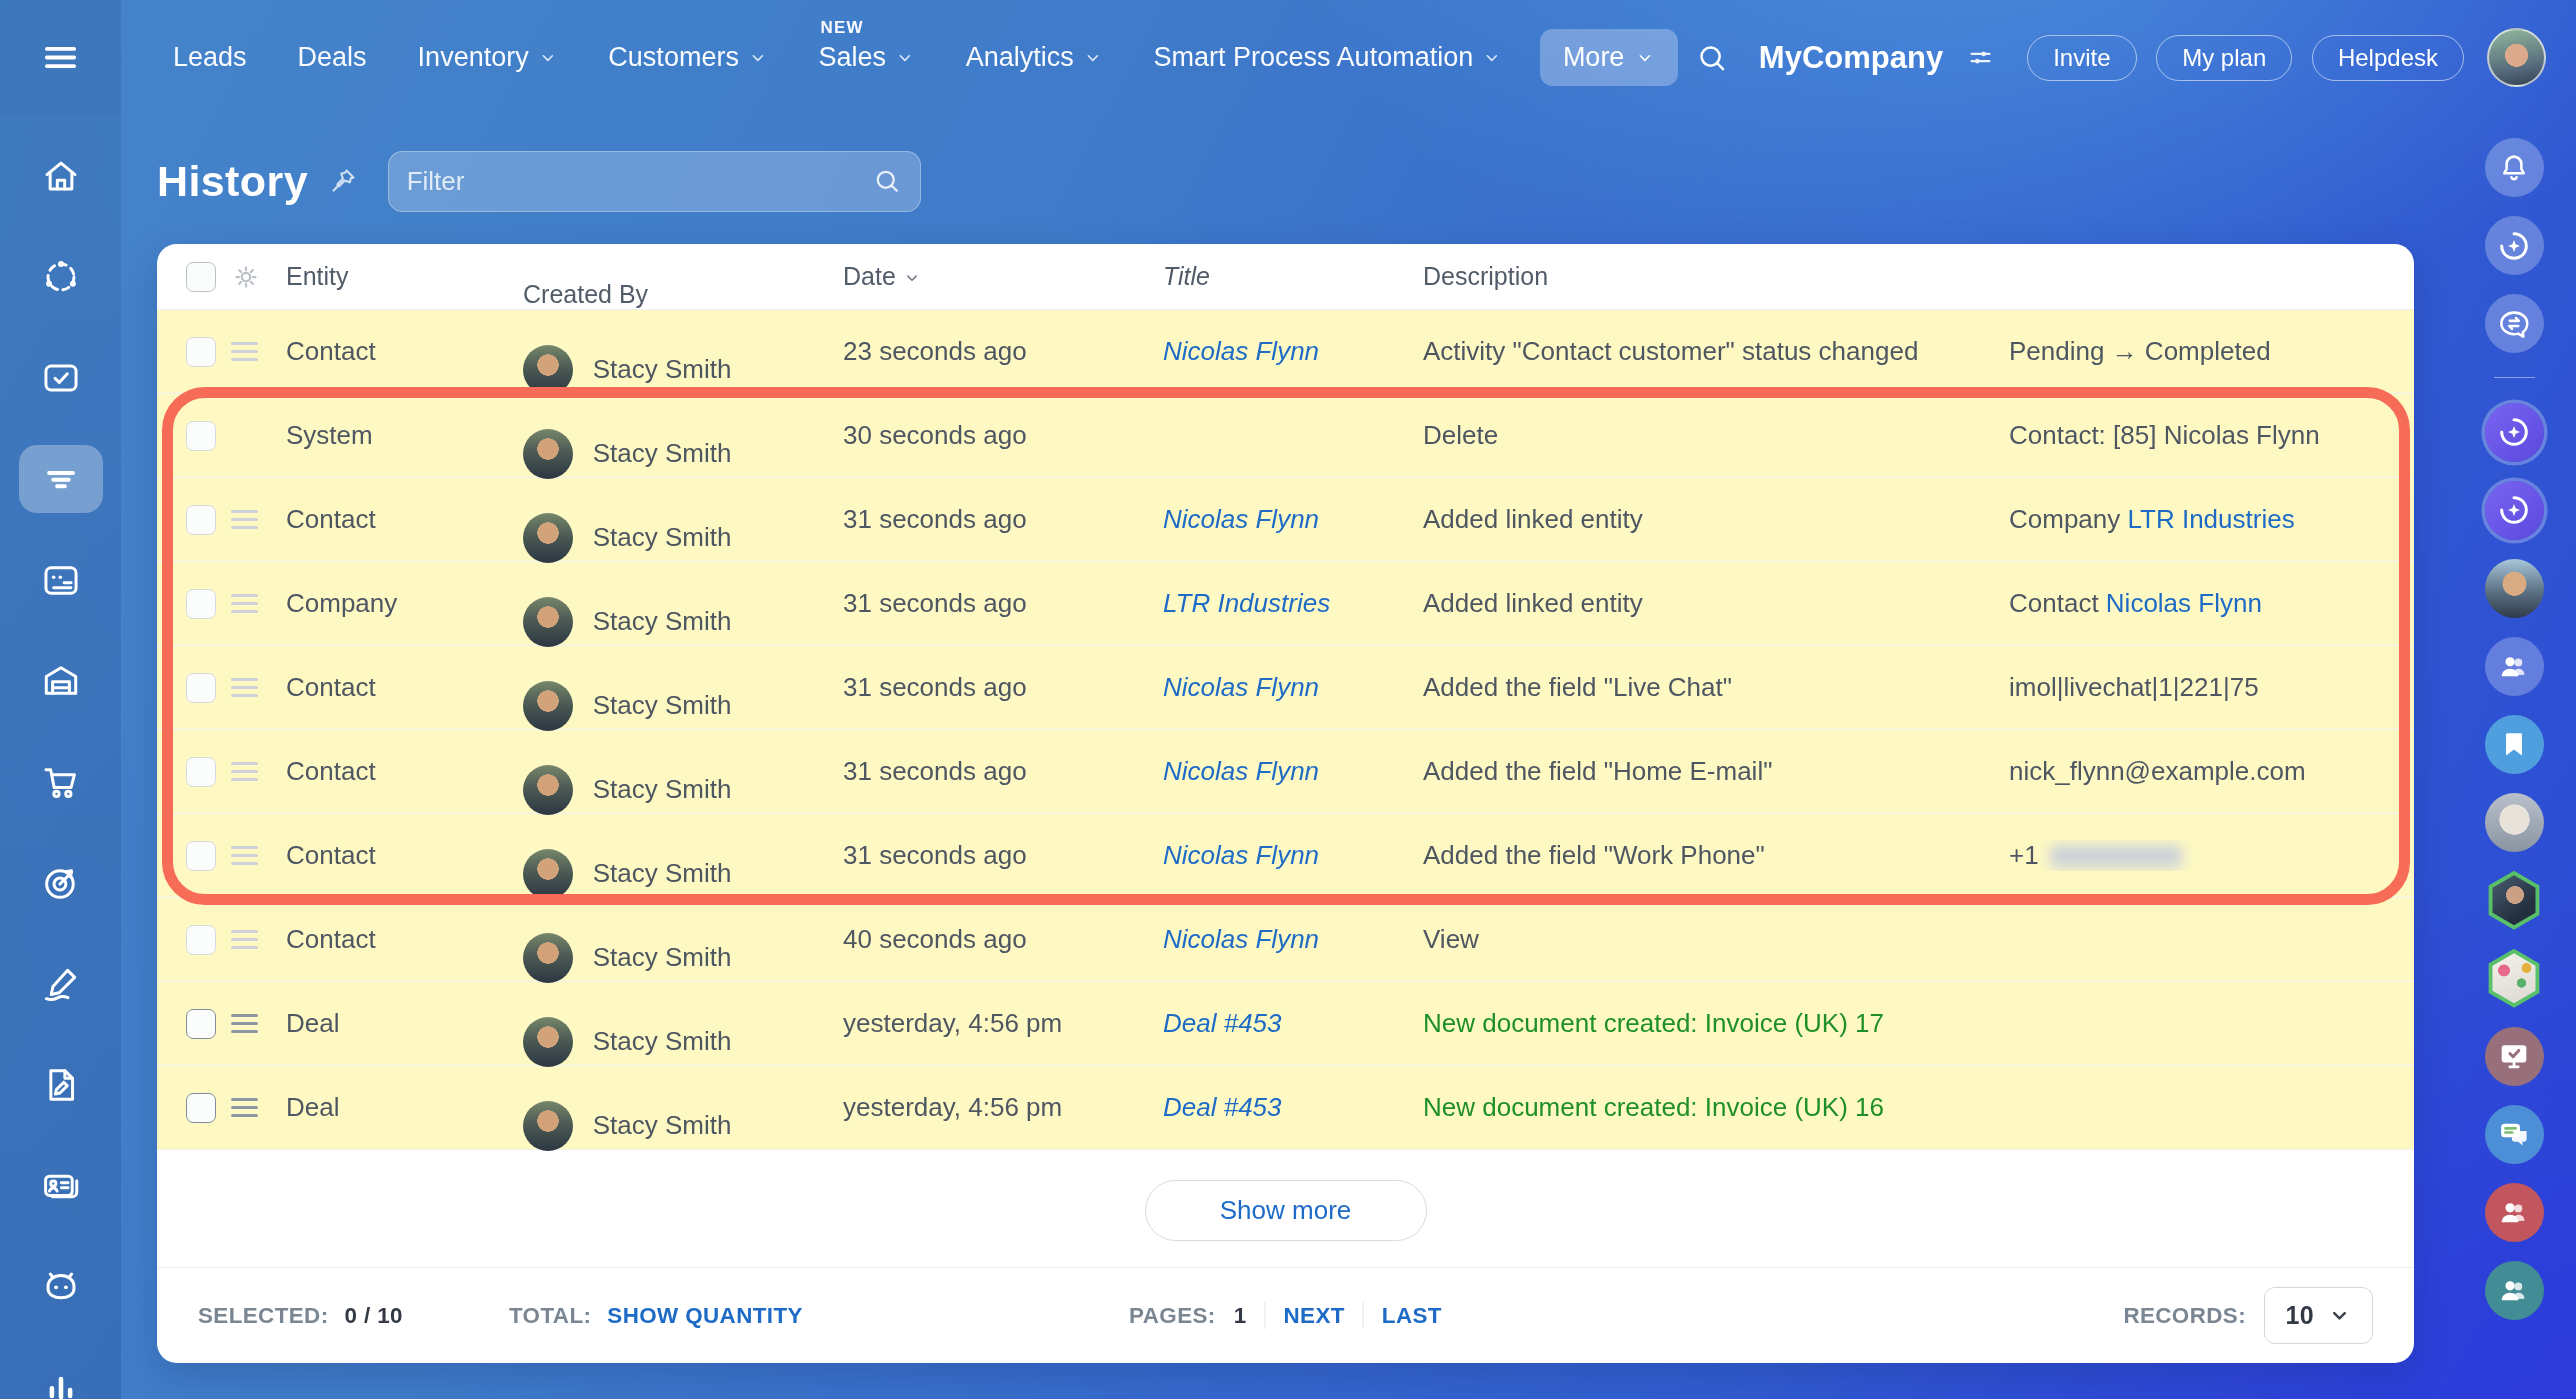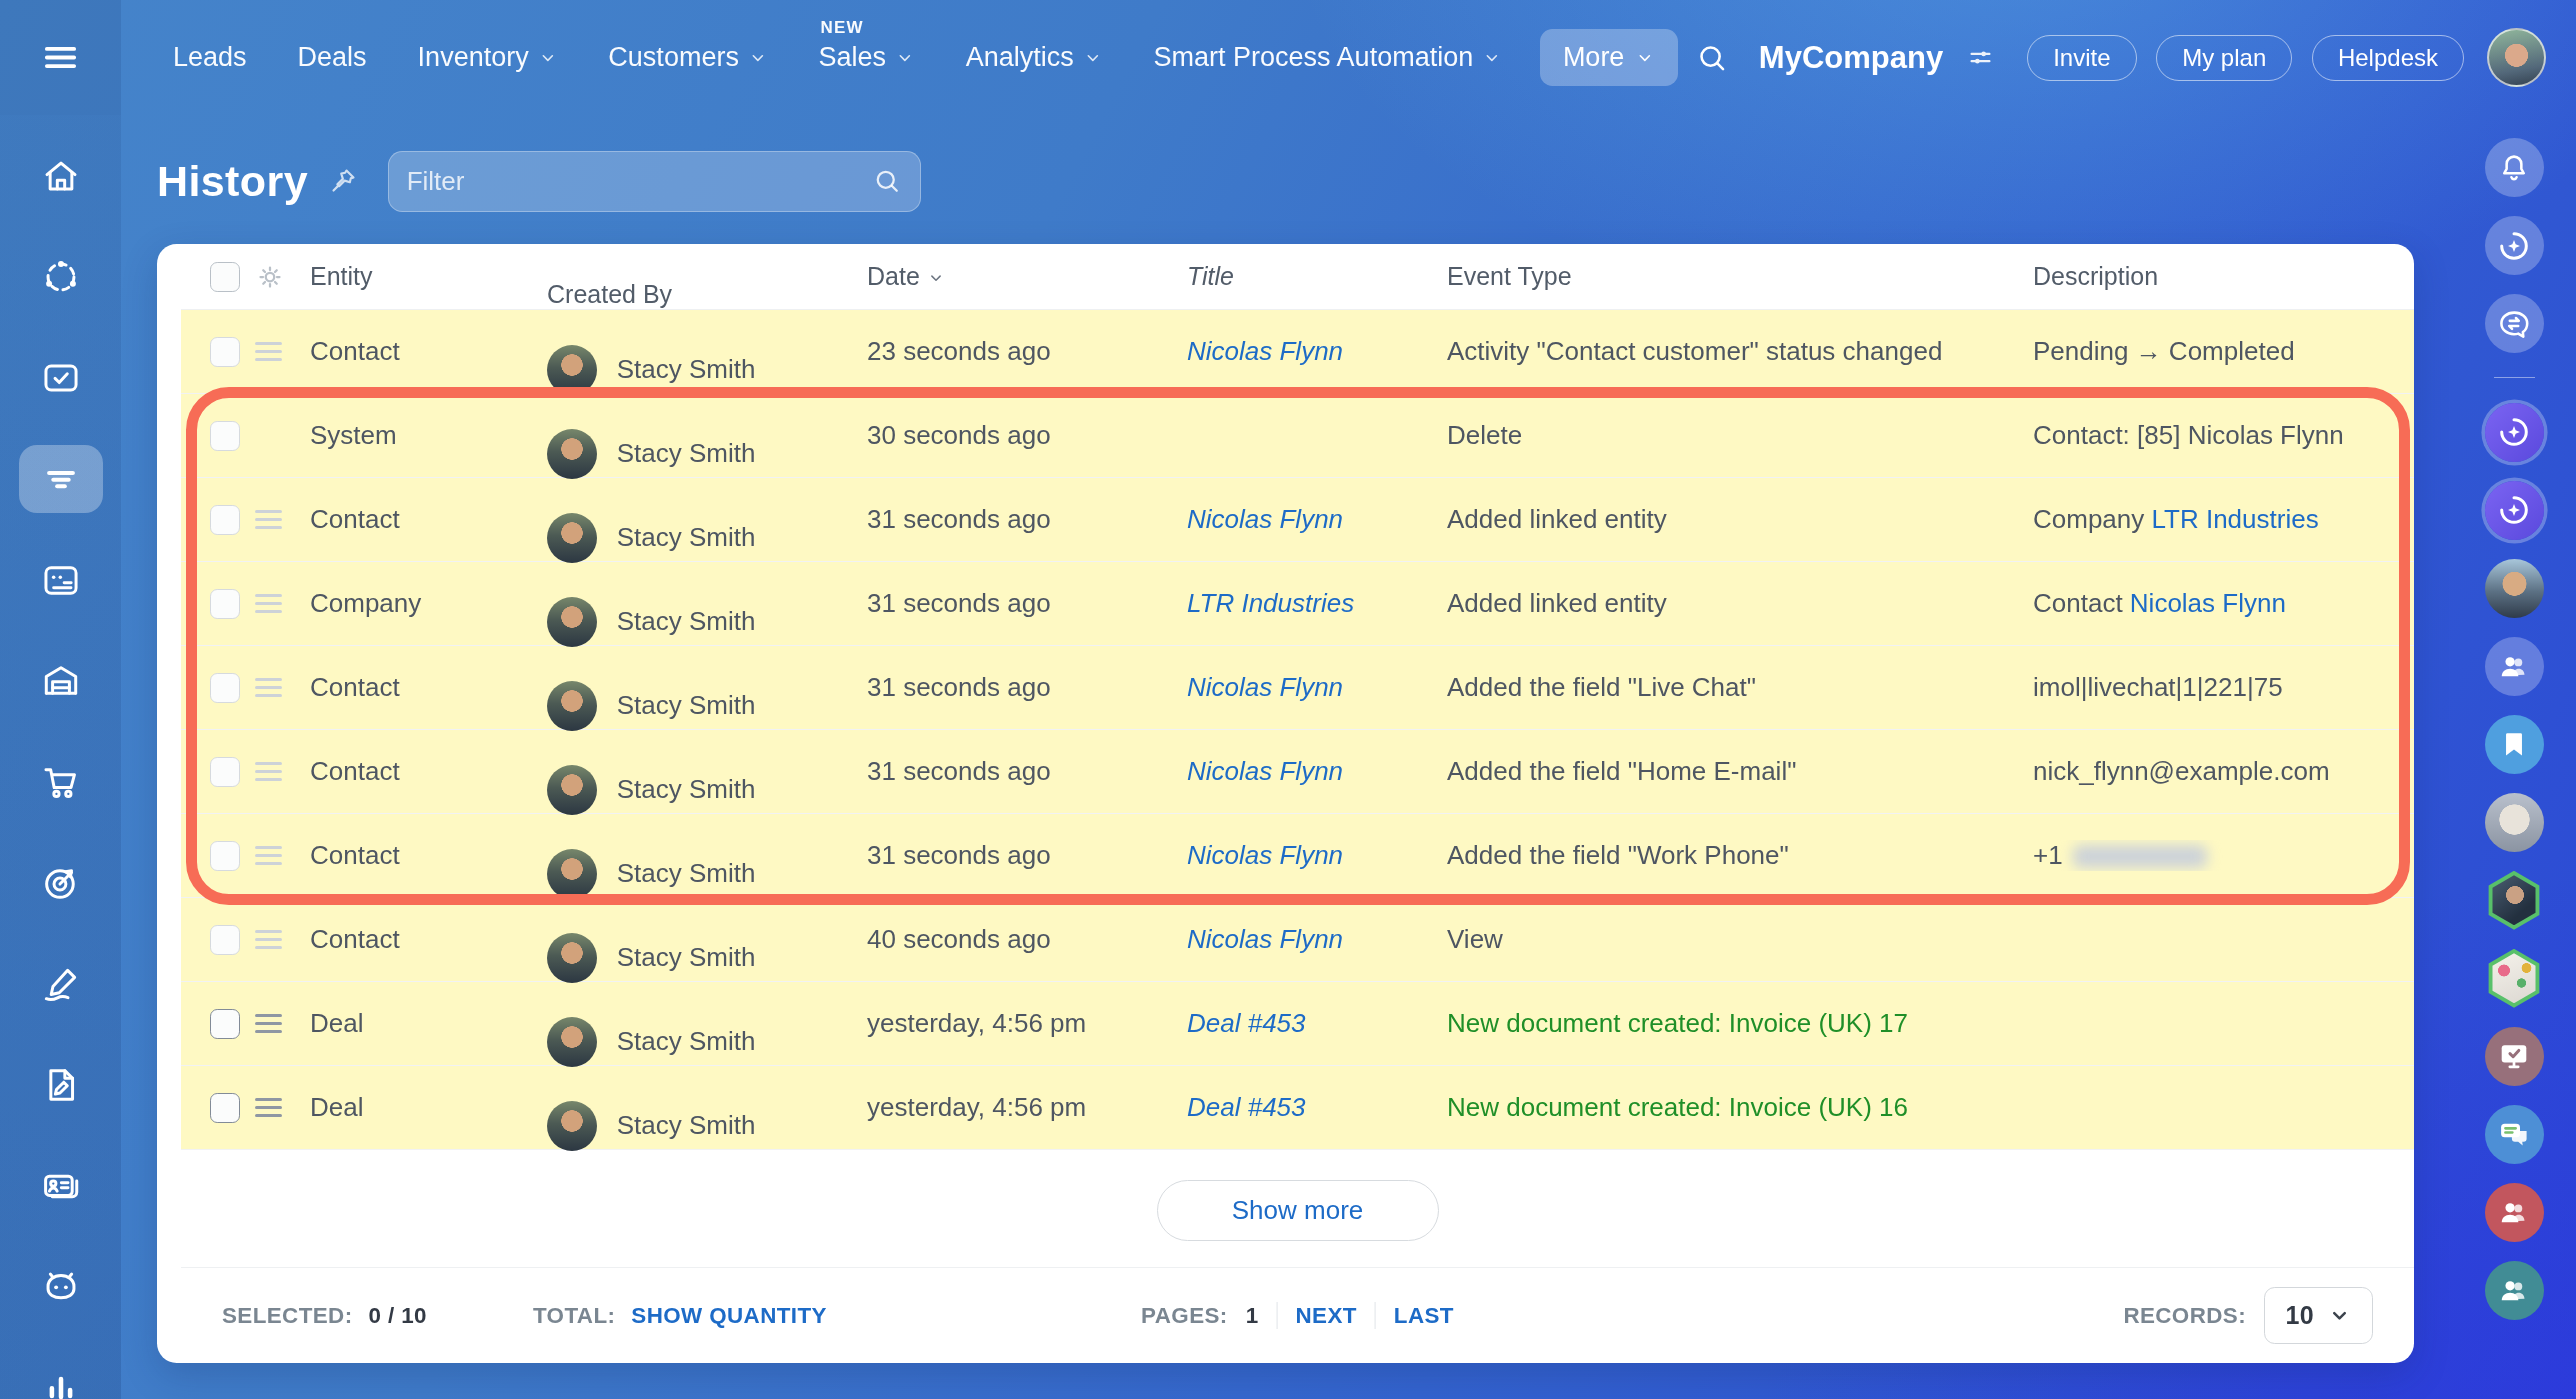--- a/index.html
+++ b/index.html
@@ -70,21 +70,21 @@
   .page-title { font-size:43px; font-weight:700; color:#fff; letter-spacing:0.4px; }
   .pin { margin-left:19.7px; opacity:.75; cursor:pointer; }
   .pin svg { width:30px; height:30px; color:#fff; }
   .filter-box { width:533px; height:61px; background:rgba(255,255,255,.22); border:1.8px solid rgba(255,255,255,.30);
     border-radius:14.3px; display:flex; align-items:center; padding:0 18px; margin-left:30px; }
   .filter-input { flex:1; background:transparent; border:none; outline:none; color:#fff; font-size:26px; font-family:inherit; }
   .filter-input::placeholder { color:rgba(255,255,255,.8); }
   .filter-box svg { width:30px; height:30px; color:rgba(255,255,255,.85); }
   
   .card { position:absolute; left:36px; right:38px; top:129px; bottom:37px; background:#fff; border-radius:19.7px;
-    box-shadow:0 12.5px 36px rgba(15,35,90,.20); display:flex; flex-direction:column; overflow:hidden;padding-left:24px; }
+    box-shadow:0 12.5px 36px rgba(15,35,90,.20); display:flex; flex-direction:column; overflow:hidden; }
   .thead { display:flex; align-items:center; height:66px; border-bottom:1.8px solid #eef0f2; font-size:25px; color:#525c69; padding-left:29px; flex:0 0 auto; }
   .tbody { flex:1 1 auto; }
   .tr { display:flex; align-items:center; height:84px; border-bottom:1.8px solid #f1f2f4; font-size:26px; color:#4e5662; background:#fef9c3; padding-left:29px; }
   .c-check { width:45px; display:flex; align-items:center; }
   .c-handle { width:55px; display:flex; align-items:center; }
   .c-entity { width:237px; }
   .c-created { width:320px; display:flex; align-items:center; gap:19.7px;margin-top:36px; }
   .c-date { width:320px; }
   .c-title { width:260px; white-space:nowrap; overflow:hidden;font-style:italic; }
   .c-event { width:586px; padding-right:23px; white-space:nowrap; overflow:hidden; }
@@ -473,21 +473,20 @@
             <circle cx="12" cy="12" r="3.4"></circle>
             <path d="M12 4.4v2M12 17.6v2M4.4 12h2M17.6 12h2M6.6 6.6l1.4 1.4M16 16l1.4 1.4M17.4 6.6 16 8M8 16l-1.4 1.4"></path>
           </svg>
         </span>
     <span class="c-entity">Entity</span>
         <span class="c-created">Created By</span>
         <span class="c-date">Date<span class="sort-chev"><svg viewBox="0 0 24 24" fill="none" stroke="currentColor" stroke-width="2" stroke-linecap="round" stroke-linejoin="round">
               <path d="m6.5 9.5 5.5 5.5 5.5-5.5"></path>
             </svg></span></span>
         <span class="c-title">Title</span>
-        <span class="c-event">Event Type</span>
         <span class="c-desc">Description</span>
       </div>
     <div class="tbody">
         <div class="tr">
           <span class="c-check">
             <span class="cb"></span>
           </span>
           <span class="c-handle">
             <span class="handle">
               <i></i>

